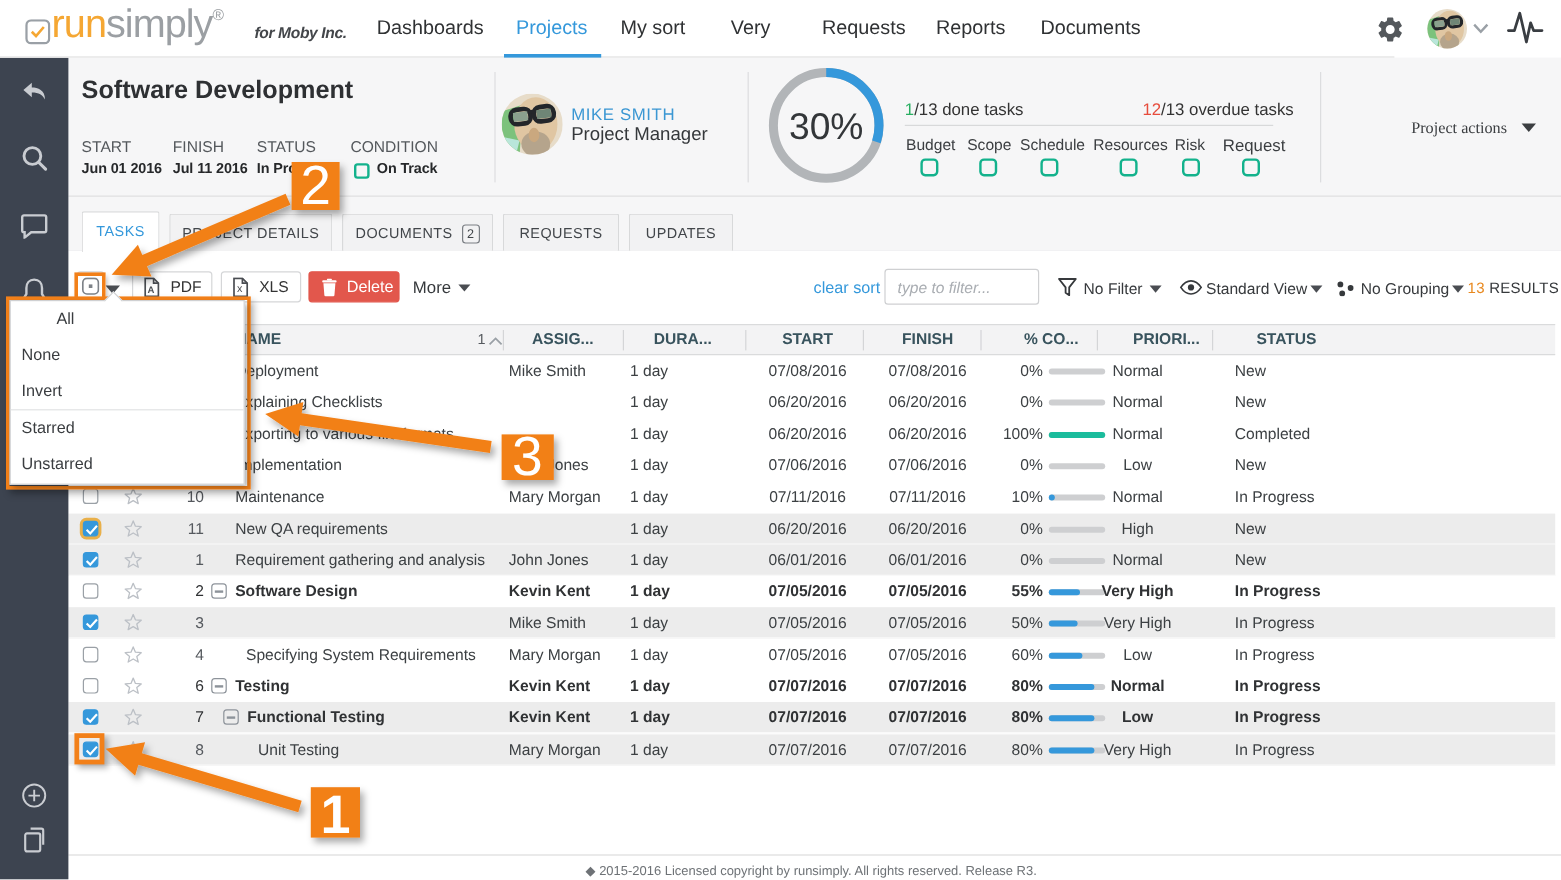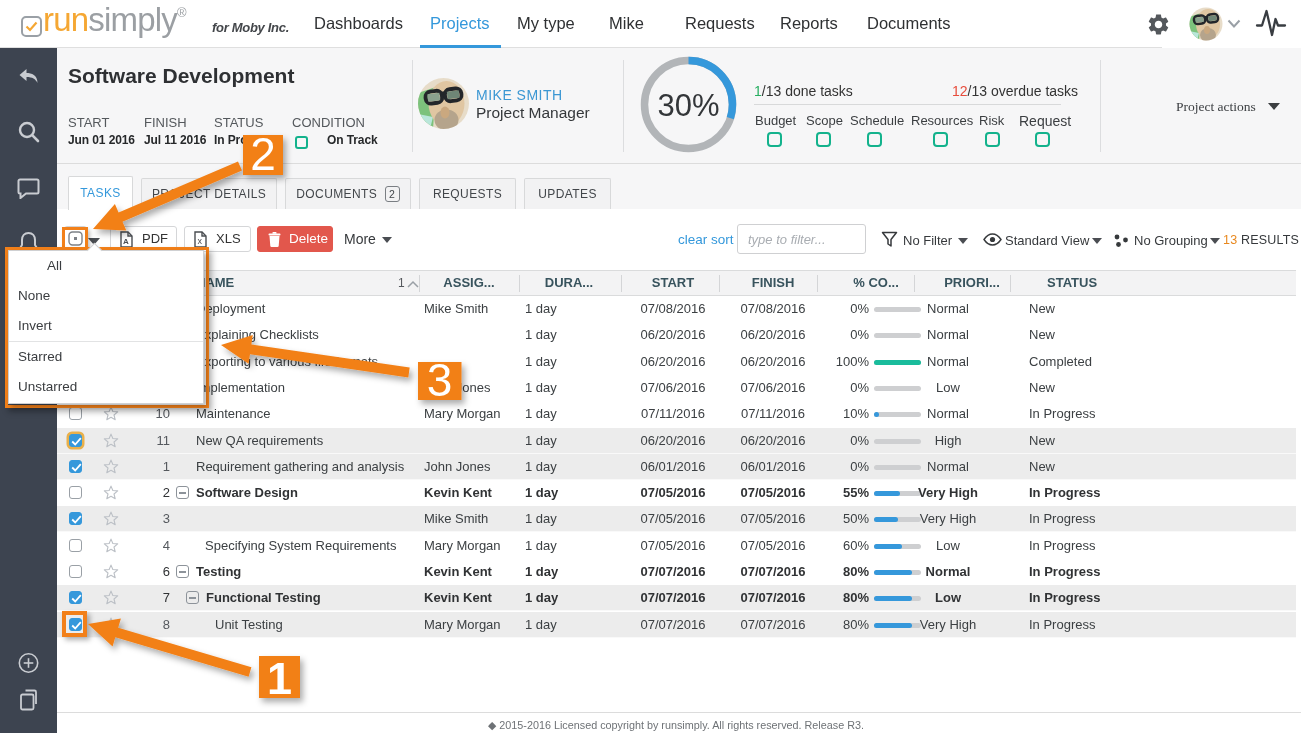--- a/index.html
+++ b/index.html
@@ -48,22 +48,22 @@
 
 <div id="navbar">
   <svg class="abs" style="left:21px;top:16px" width="21" height="21" viewBox="0 0 21 21">
       <rect x="1" y="1" width="19" height="19" rx="4" fill="none" stroke="#9aa0a6" stroke-width="2"></rect>
       <path d="M5.5 10.5 L9 14 L15.5 6.5" fill="none" stroke="#f5a733" stroke-width="2.2"></path>
     </svg>
   <div class="abs" style="left:43px;top:1px;font-size:33px;letter-spacing:-0.8px;"><span style="color:#f5a733;">run</span><span style="color:#9b9fa3;">simply</span><span style="color:#9b9fa3;font-size:13px;vertical-align:14px;">®</span></div>
   <div class="abs" style="left:212px;top:20px;font-size:13px;font-style:italic;color:#43464a;font-weight:bold;letter-spacing:-0.3px;">for Moby Inc.</div>
   <div class="navlink" style="left:314px;">Dashboards</div>
   <div class="navlink" style="left:430px;color:#3498db;">Projects</div>
-  <div class="navlink" style="left:517px;">My type</div>
-  <div class="navlink" style="left:609px;">Mike</div>
+  <div class="navlink" style="left:517px;">My sort</div>
+  <div class="navlink" style="left:609px;">Very</div>
   <div class="navlink" style="left:685px;">Requests</div>
   <div class="navlink" style="left:780px;">Reports</div>
   <div class="navlink" style="left:867px;">Documents</div>
   <div class="abs" style="left:420px;top:45px;width:81px;height:3px;background:#3498db;"></div>
   <svg class="abs" style="left:1146px;top:12px" width="25" height="25" viewBox="0 0 24 24">
       <path fill="#54585c" d="M19.14,12.94c0.04-0.3,0.06-0.61,0.06-0.94c0-0.32-0.02-0.64-0.07-0.94l2.03-1.58c0.18-0.14,0.23-0.41,0.12-0.61l-1.92-3.32c-0.12-0.22-0.37-0.29-0.59-0.22l-2.39,0.96c-0.5-0.38-1.03-0.7-1.62-0.94L14.4,2.81c-0.04-0.24-0.24-0.41-0.48-0.41h-3.84c-0.24,0-0.43,0.17-0.47,0.41L9.25,5.35C8.66,5.59,8.12,5.92,7.63,6.29L5.24,5.33c-0.22-0.08-0.47,0-0.59,0.22L2.74,8.87C2.62,9.08,2.66,9.34,2.86,9.48l2.03,1.58C4.84,11.36,4.8,11.69,4.8,12s0.02,0.64,0.07,0.94l-2.03,1.58c-0.18,0.14-0.23,0.41-0.12,0.61l1.92,3.32c0.12,0.22,0.37,0.29,0.59,0.22l2.39-0.96c0.5,0.38,1.03,0.7,1.62,0.94l0.36,2.54c0.05,0.24,0.24,0.41,0.48,0.41h3.84c0.24,0,0.44-0.17,0.47-0.41l0.36-2.54c0.59-0.24,1.13-0.56,1.62-0.94l2.39,0.96c0.22,0.08,0.47,0,0.59-0.22l1.92-3.32c0.12-0.22,0.07-0.47-0.12-0.61L19.14,12.94z M12,15.6c-1.98,0-3.6-1.62-3.6-3.6s1.62-3.6,3.6-3.6s3.6,1.62,3.6,3.6S13.98,15.6,12,15.6z"></path>
     </svg>
   <svg class="abs" style="left:1189px;top:7px" width="34" height="34" viewBox="0 0 34 34">
     <defs>
         <clipPath id="avc">
@@ -124,21 +124,21 @@
 <div id="header"></div>
 <div class="abs" style="left:68px;top:64px;font-size:21px;font-weight:bold;color:#2e3033;z-index:1;">Software Development</div>
 <div class="hlabel" style="left:68px;top:115px;z-index:1;">START</div>
 <div class="hlabel" style="left:144px;top:115px;z-index:1;">FINISH</div>
 <div class="hlabel" style="left:214px;top:115px;z-index:1;">STATUS</div>
 <div class="hlabel" style="left:292px;top:115px;z-index:1;">CONDITION</div>
 <div class="hvalue" style="left:68px;top:133px;z-index:1;">Jun 01 2016</div>
 <div class="hvalue" style="left:144px;top:133px;z-index:1;">Jul 11 2016</div>
 <div class="hvalue" style="left:214px;top:133px;z-index:1;">In Progress</div>
 <div class="abs" style="left:295px;top:136px;width:13px;height:13px;border:2px solid #13b28c;border-radius:3px;z-index:1;"></div>
-<div class="hvalue" style="left:314px;top:133px;z-index:1;margin-left:13px;">On Track</div>
+<div class="hvalue" style="left:314px;top:133px;z-index:1;">On Track</div>
 <div class="vdiv" style="left:412px;top:60px;height:92px;z-index:1;"></div>
 <div class="vdiv" style="left:623px;top:60px;height:92px;z-index:1;"></div>
 <div class="vdiv" style="left:1100px;top:60px;height:92px;z-index:1;"></div>
 <svg class="abs" style="left:418px;top:78px;z-index:1;" width="51" height="51" viewBox="0 0 34 34">
   <defs>
       <clipPath id="avc2">
         <circle cx="17" cy="17" r="17"></circle>
       </clipPath>
     </defs>
   <g clip-path="url(#avc2)">

